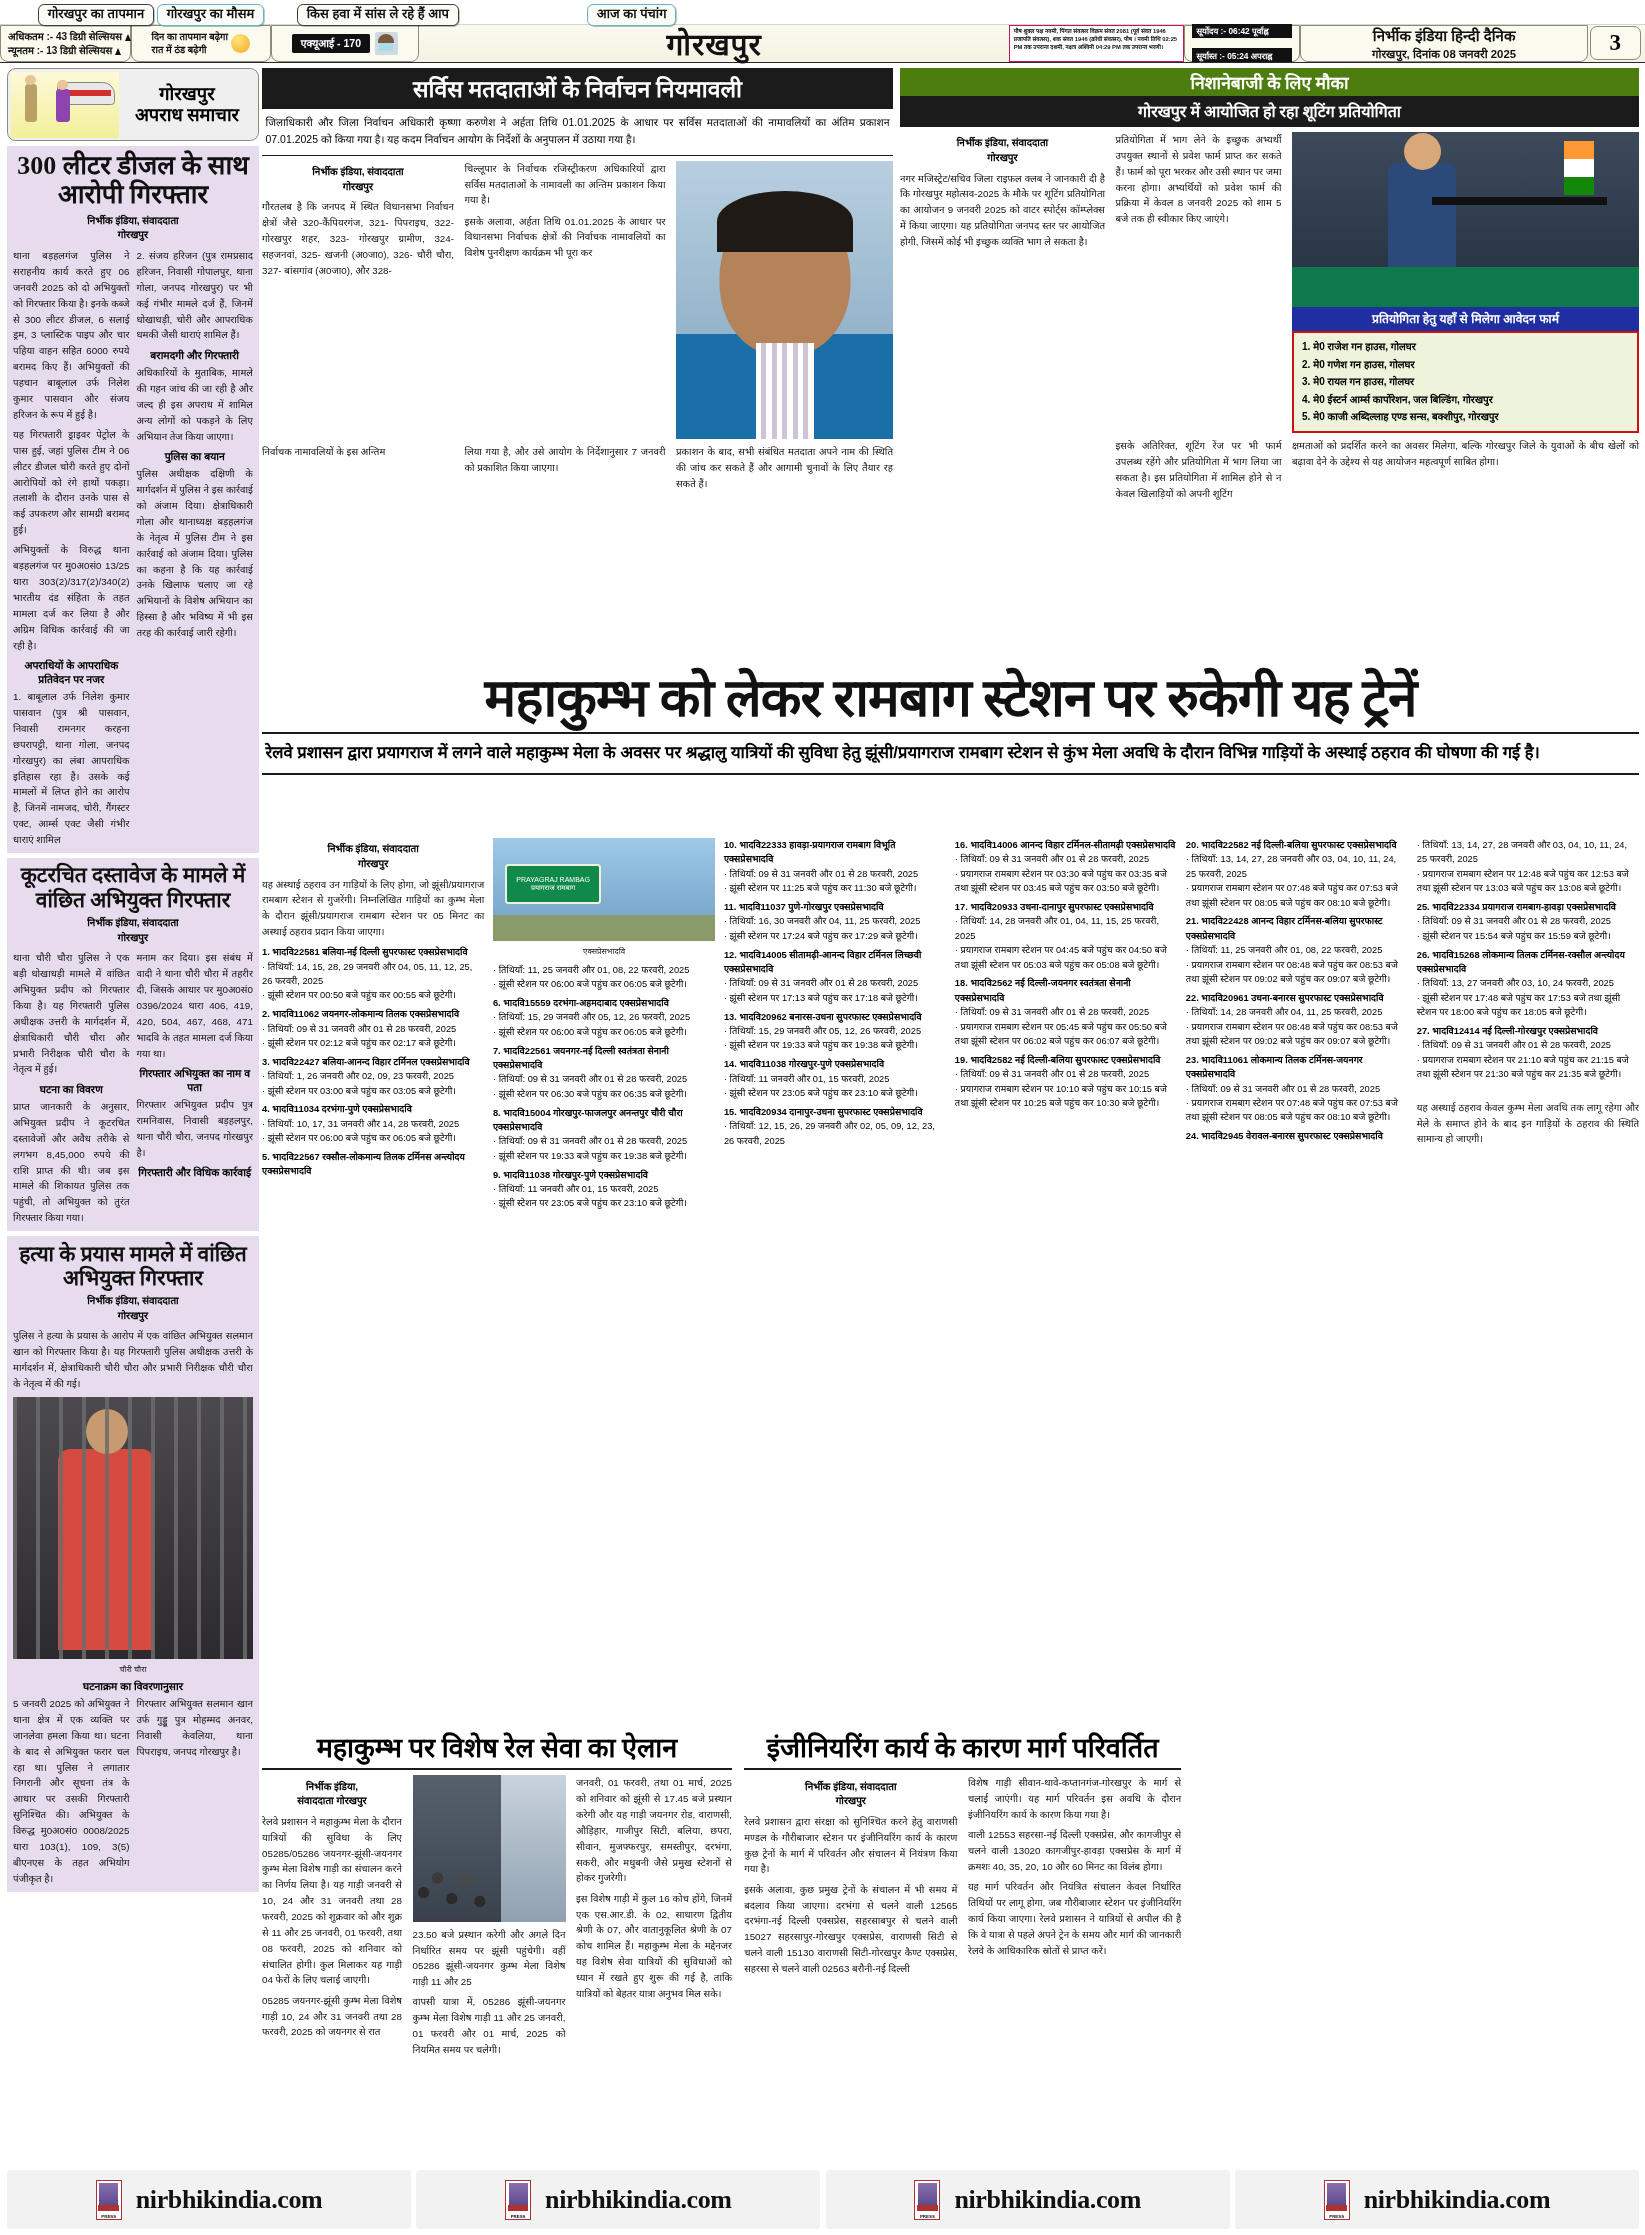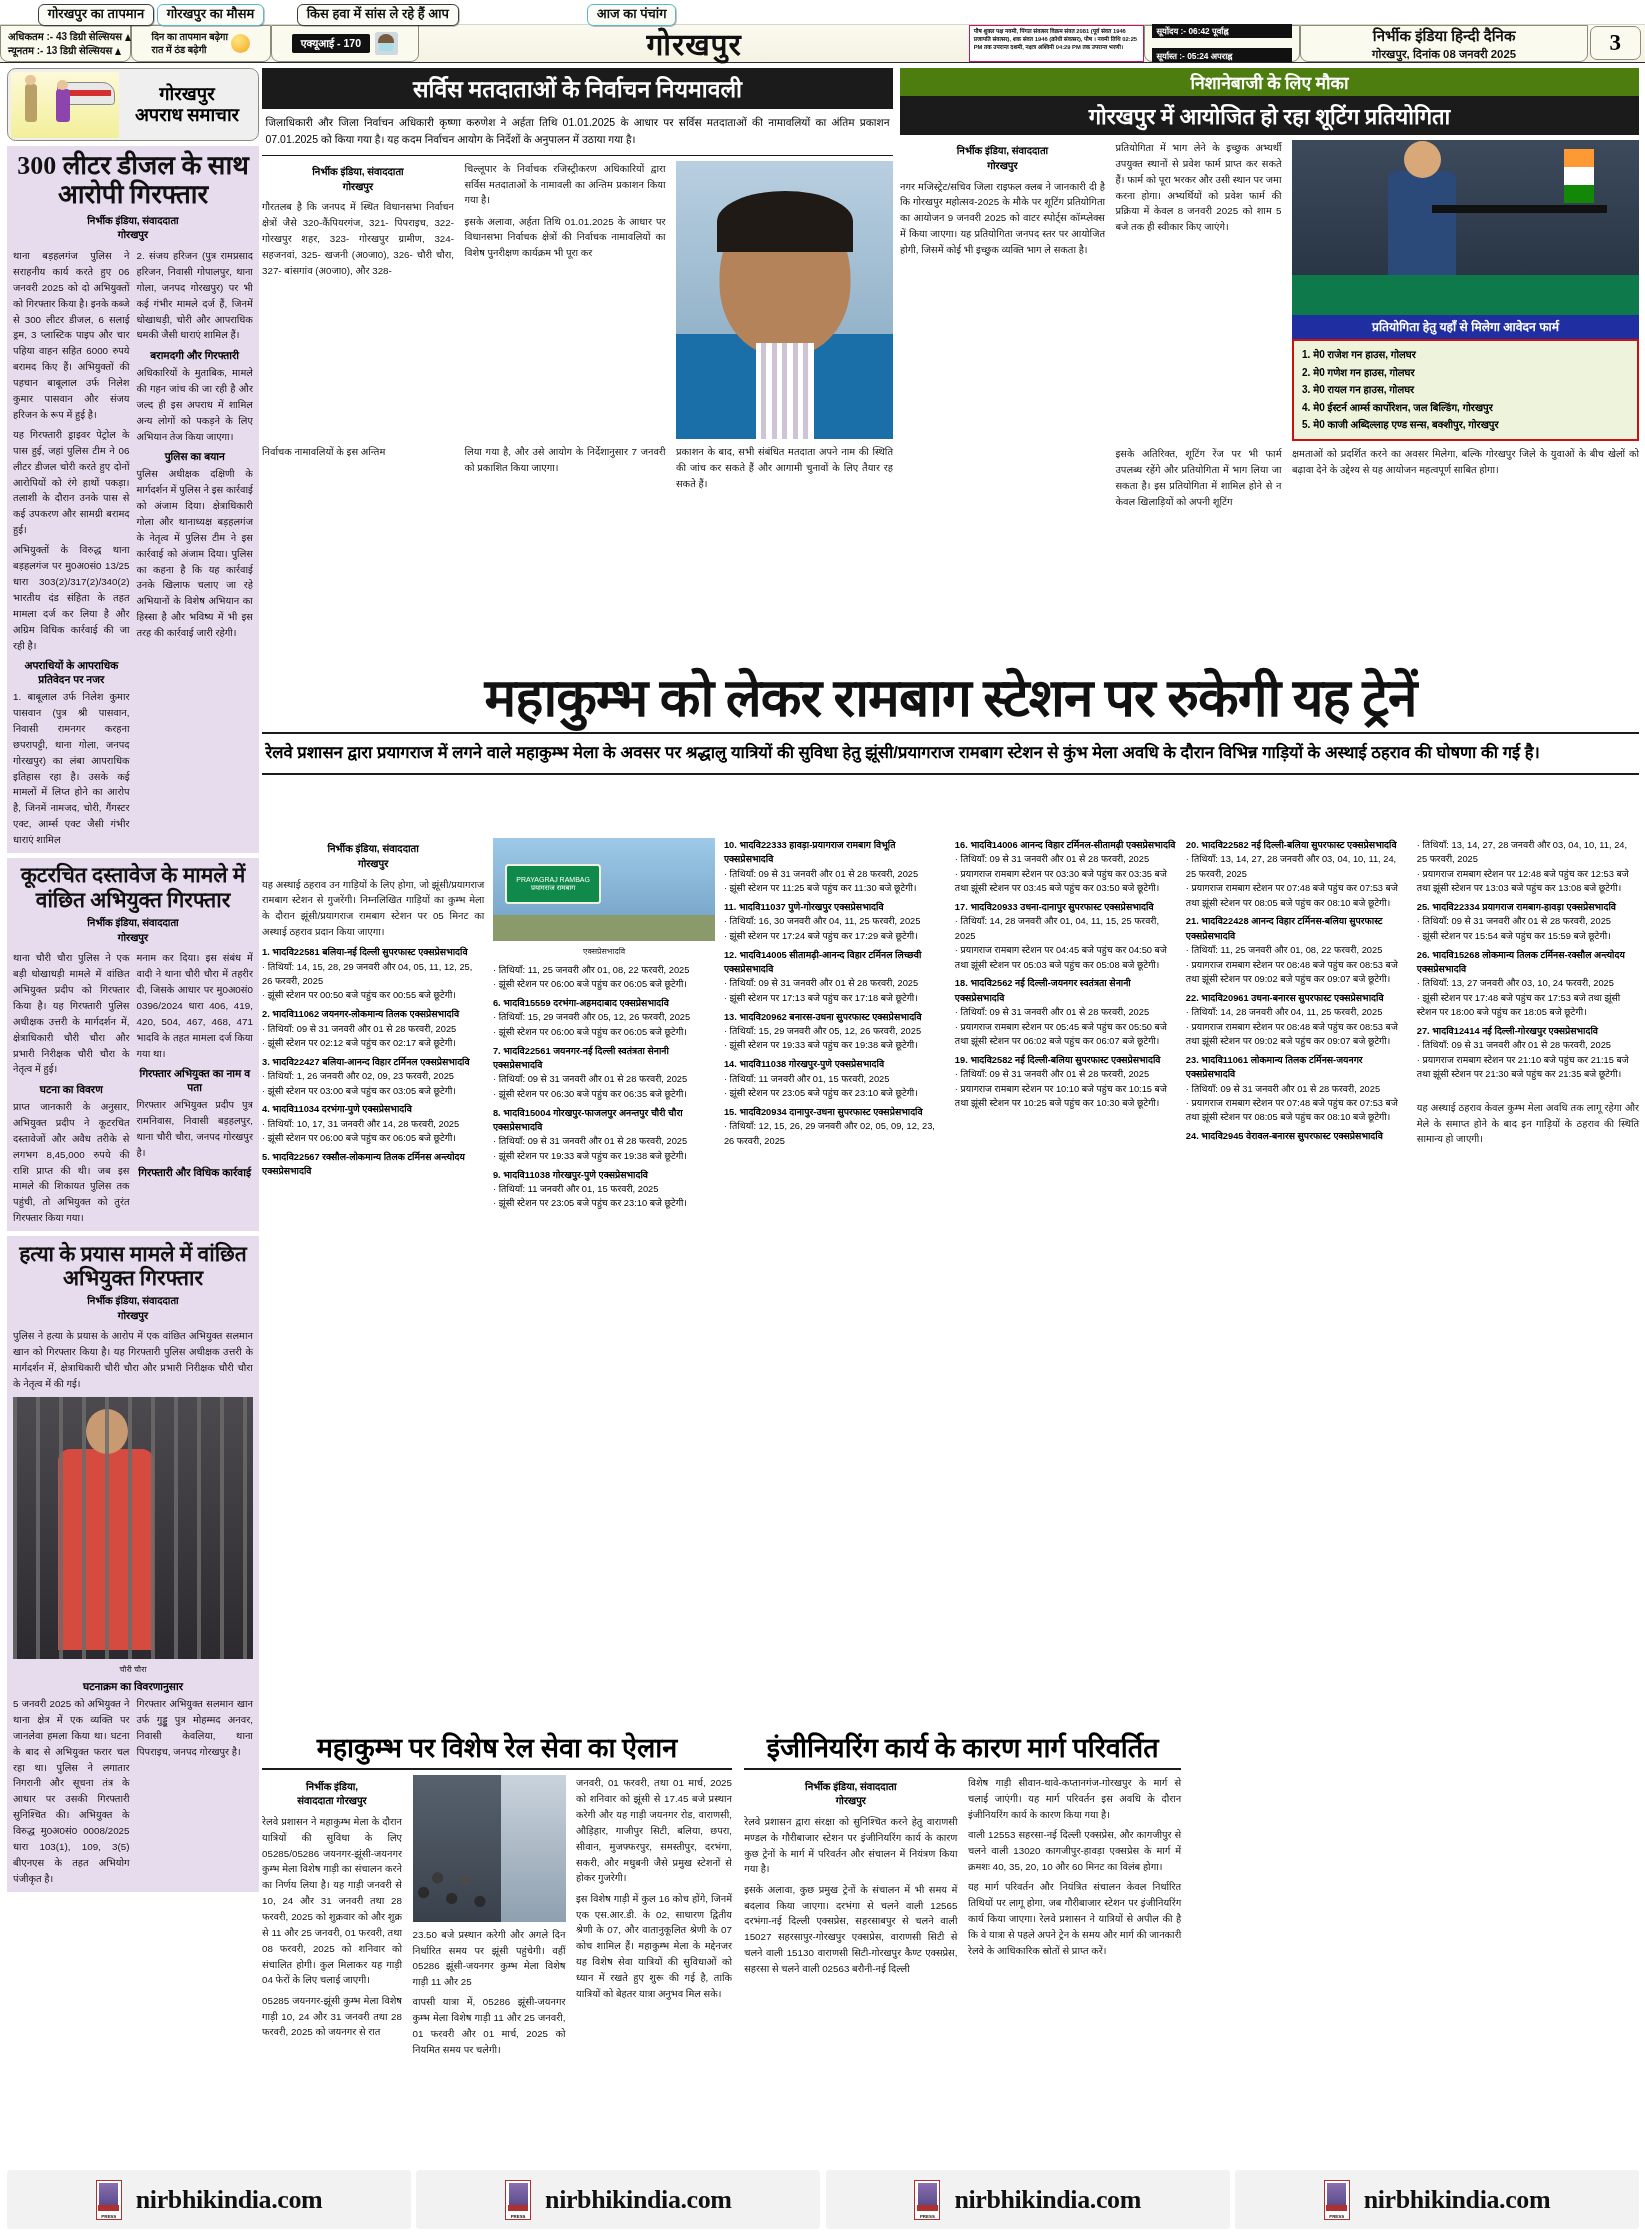--- a/index.html
+++ b/index.html
@@ -47,21 +47,21 @@
   .mh-weather { width: 140px; align-items:center; flex-direction: row; gap: 3.5px; font-size: 9.6px;}
   .sun { width:19px;height:19px;border-radius:50%;background:radial-gradient(circle at 35% 30%,#ffe680,#f5a623);flex:0 0 auto;}
   .mh-aqi { width: 148px; flex-direction: row; align-items: center; gap: 5.2px; background:#fbfaef;}
   .aqi-chip { background:#111; color:#fff; font-size:10.5px; font-weight:bold; padding:2.6px 8.7px; border-radius:1.7px; white-space:nowrap;}
   .mask-face { width:23px;height:23px;border-radius:2.6px;background:#cfd9e0; position:relative; flex:0 0 auto;}
   .mask-face::before{content:"";position:absolute;left:3.5px;top:2.6px;width:15.7px;height:8.7px;background:#7a5a3c;border-radius:7.9px 7.9px 0 0;}
   .mask-face::after{content:"";position:absolute;left:4.4px;bottom:3.5px;width:14px;height:7.9px;background:#a9dbe8;border-radius:2.6px;}
   .mh-title { flex:1; display:flex; align-items:center; justify-content:center; }
   .mh-title span { font-family:"Liberation Serif", serif; font-size:30px; font-weight:bold; letter-spacing:0.9px; color:#111; }
   .mh-panchang { width: 175px; border:1.7px solid #c2185b; background:#fff; font-size:5.8px; line-height:1.35; color:#111; justify-content:flex-start; padding:2.6px 3.5px; border-radius:0;}
-  .mh-sunrise { width:156px; background:#fbfaef; gap:10px; }
+  .mh-sunrise { width:116px; background:#fbfaef; gap:10px; }
   .sun-chip { background:#111;color:#fff;font-size:8.3px;font-weight:bold;padding:1.7px 4.4px;white-space:nowrap;}
   .mh-right { width: 288px; align-items:center; justify-content:center; text-align:center; }
   .mh-right .r1 { font-size:15px; font-weight:bold; }
   .mh-right .r2 { font-size:11.4px; font-weight:bold; margin-top:1.7px;}
   .page-num {
     width: 51px; margin: 1.7px 5.2px 1.7px 1.7px; border:0.9px solid #8b8b7a; background:#fbfaef;
     border-radius:7px; display:flex; align-items:center; justify-content:center;
     font-size:23px; font-weight:bold; font-family:"Liberation Serif",serif;
   }
   .byline { text-align:center; font-weight:bold; font-size:10px; line-height:1.45; margin:4.4px 0 5.2px; }
@@ -316,21 +316,21 @@
         <div class="body-txt">लिया गया है, और उसे आयोग के निर्देशानुसार 7 जनवरी को प्रकाशित किया जाएगा।</div>
       </div>
       <div style="flex:1">
         <div class="body-txt">प्रकाशन के बाद, सभी संबंधित मतदाता अपने नाम की स्थिति की जांच कर सकते हैं और आगामी चुनावों के लिए तैयार रह सकते हैं।</div>
       </div>
     </div>
   </div>
 
   <div class="top-right">
     <div class="hd-bar-blue">निशानेबाजी के लिए मौका</div>
-    <div class="hd-bar-black" style="font-size:22px">गोरखपुर में आयोजित हो रहा शूटिंग प्रतियोगिता</div>
+    <div class="hd-bar-black" style="font-size:16px">गोरखपुर में आयोजित हो रहा शूटिंग प्रतियोगिता</div>
     <div style="display:flex; gap:10.5px; margin-top:5.2px;">
       <div style="width:205px">
         <div class="byline" style="white-space:pre-line">निर्भीक इंडिया, संवाददाता
 गोरखपुर</div>
         <div class="body-txt">नगर मजिस्ट्रेट/सचिव जिला राइफल क्लब ने जानकारी दी है कि गोरखपुर महोत्सव-2025 के मौके पर शूटिंग प्रतियोगिता का आयोजन 9 जनवरी 2025 को वाटर स्पोर्ट्स कॉम्प्लेक्स में किया जाएगा। यह प्रतियोगिता जनपद स्तर पर आयोजित होगी, जिसमें कोई भी इच्छुक व्यक्ति भाग ले सकता है।</div>
       </div>
       <div style="width:166px">
         <div class="body-txt">प्रतियोगिता में भाग लेने के इच्छुक अभ्यर्थी उपयुक्त स्थानों से प्रवेश फार्म प्राप्त कर सकते हैं। फार्म को पूरा भरकर और उसी स्थान पर जमा करना होगा। अभ्यर्थियों को प्रवेश फार्म की प्रक्रिया में केवल 8 जनवरी 2025 को शाम 5 बजे तक ही स्वीकार किए जाएंगे।</div>
       </div>
       <div style="flex:1">

